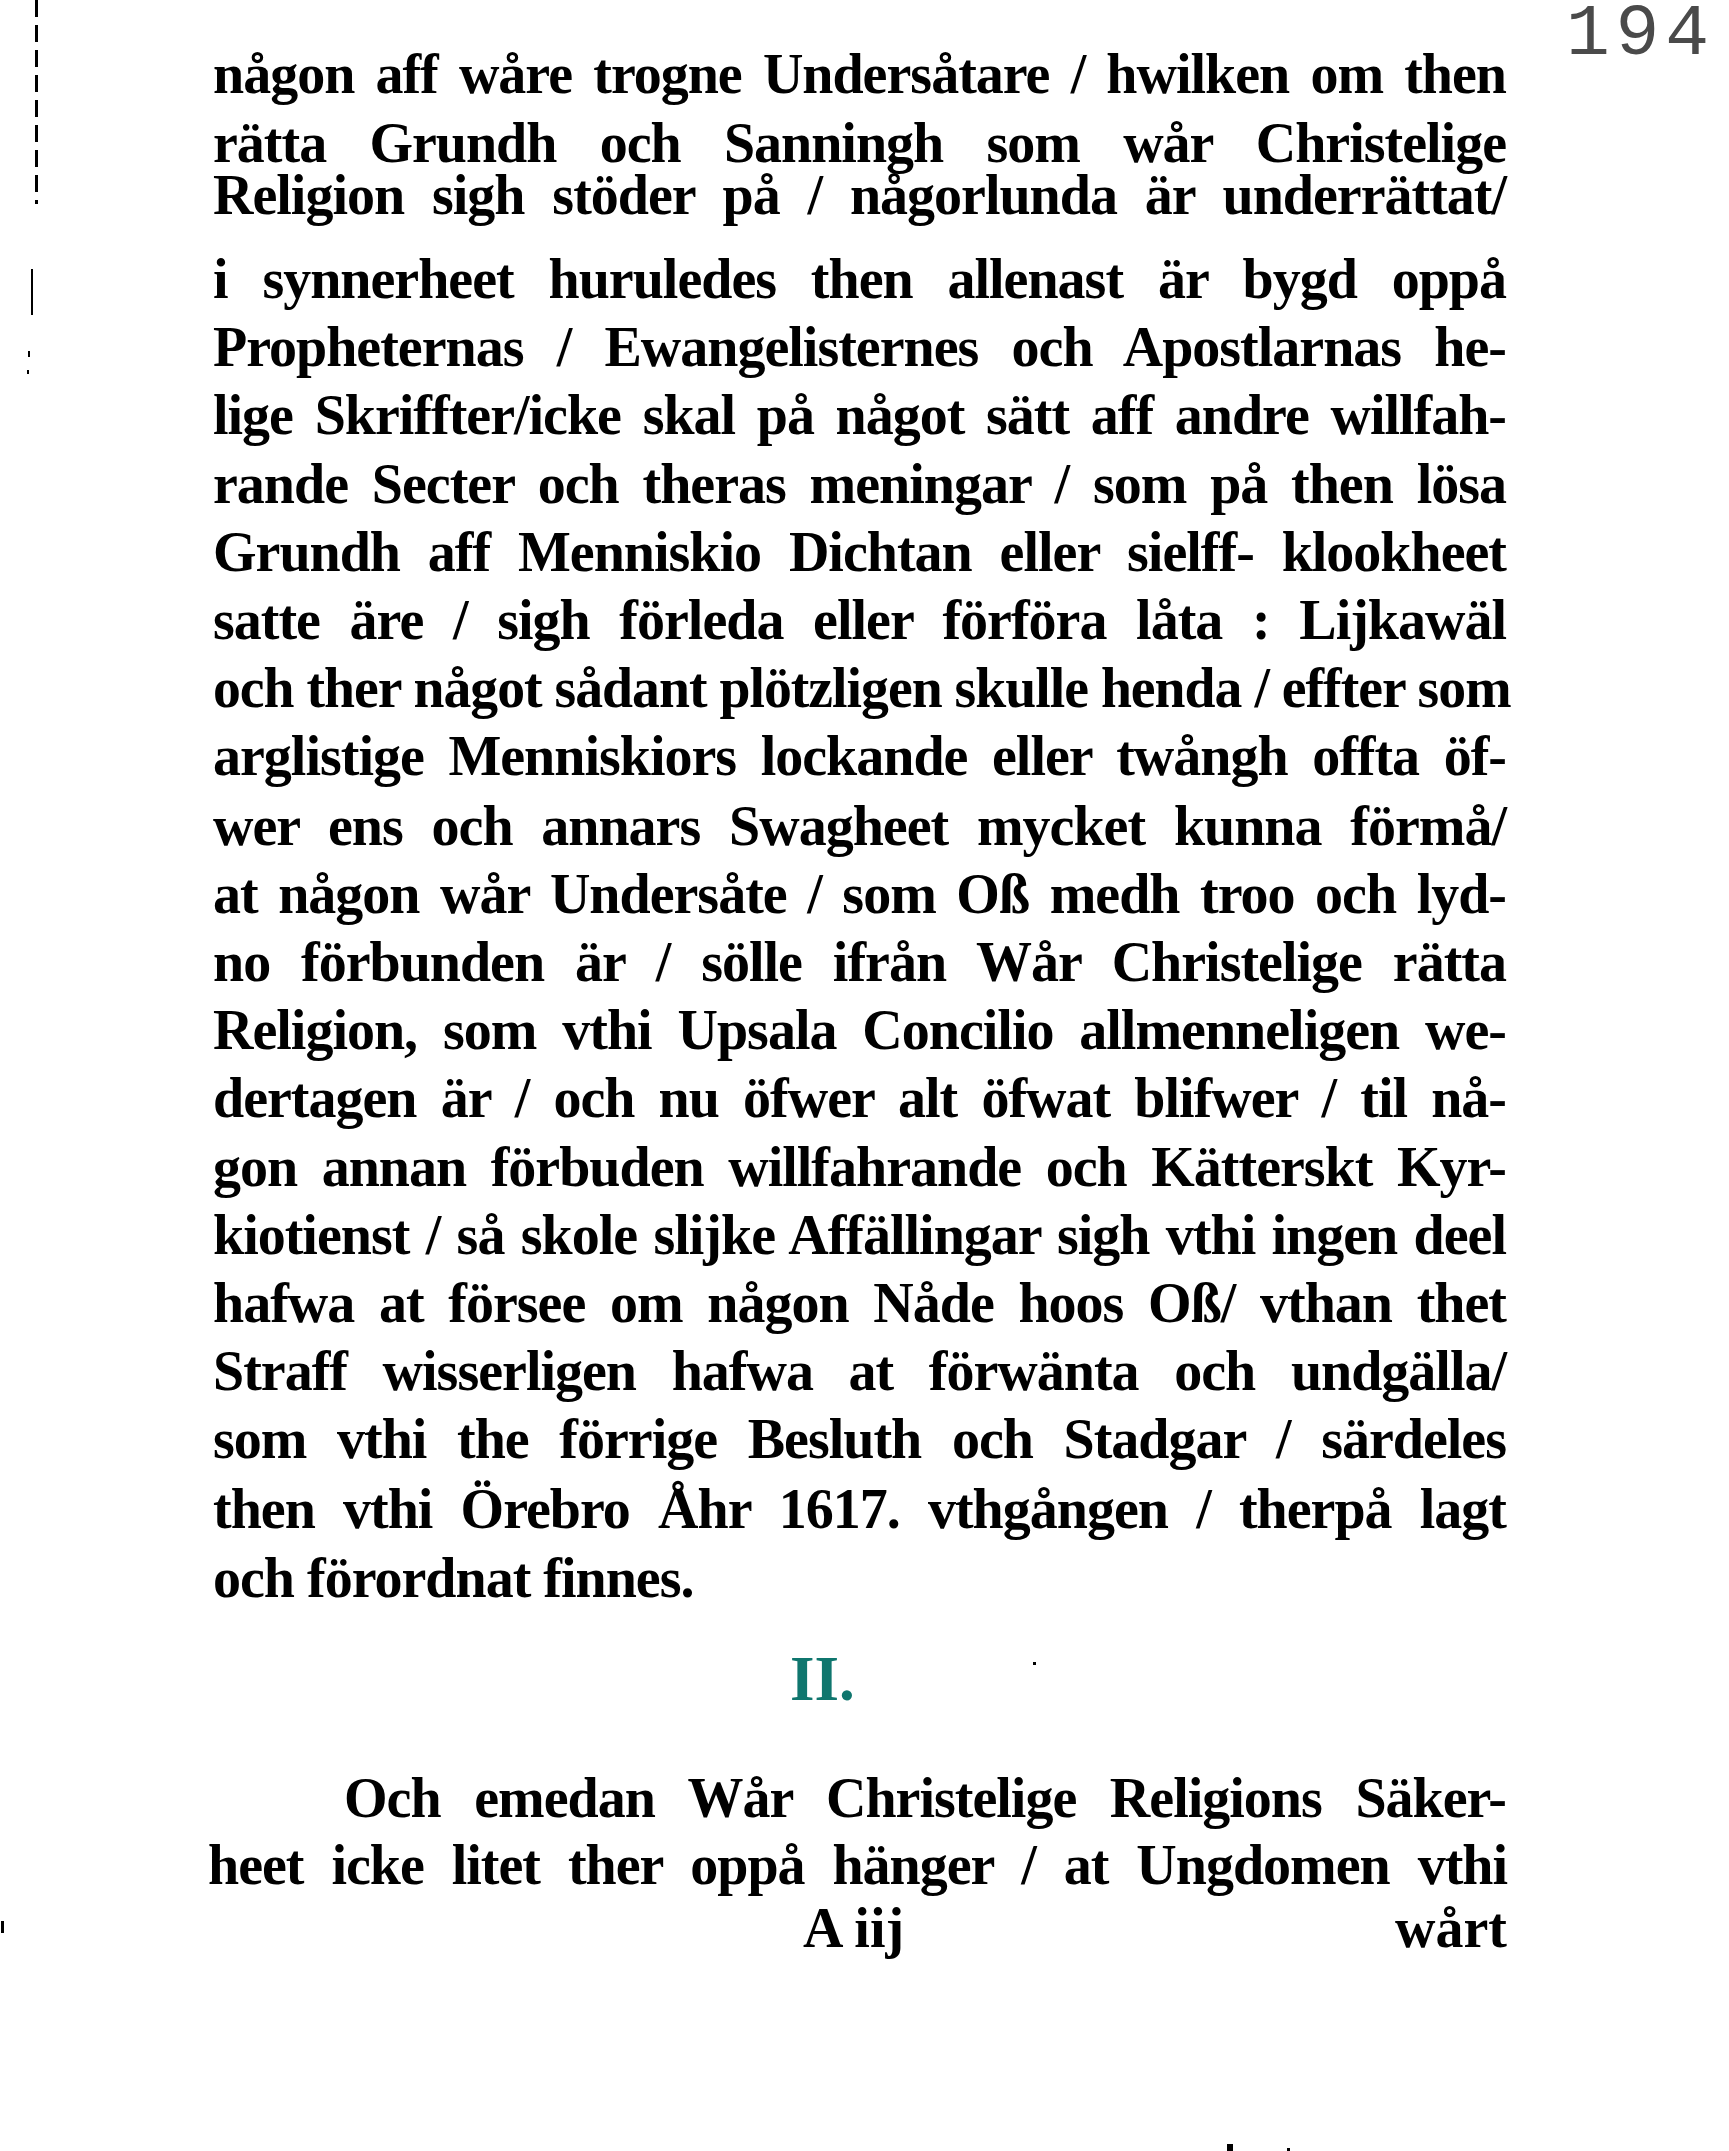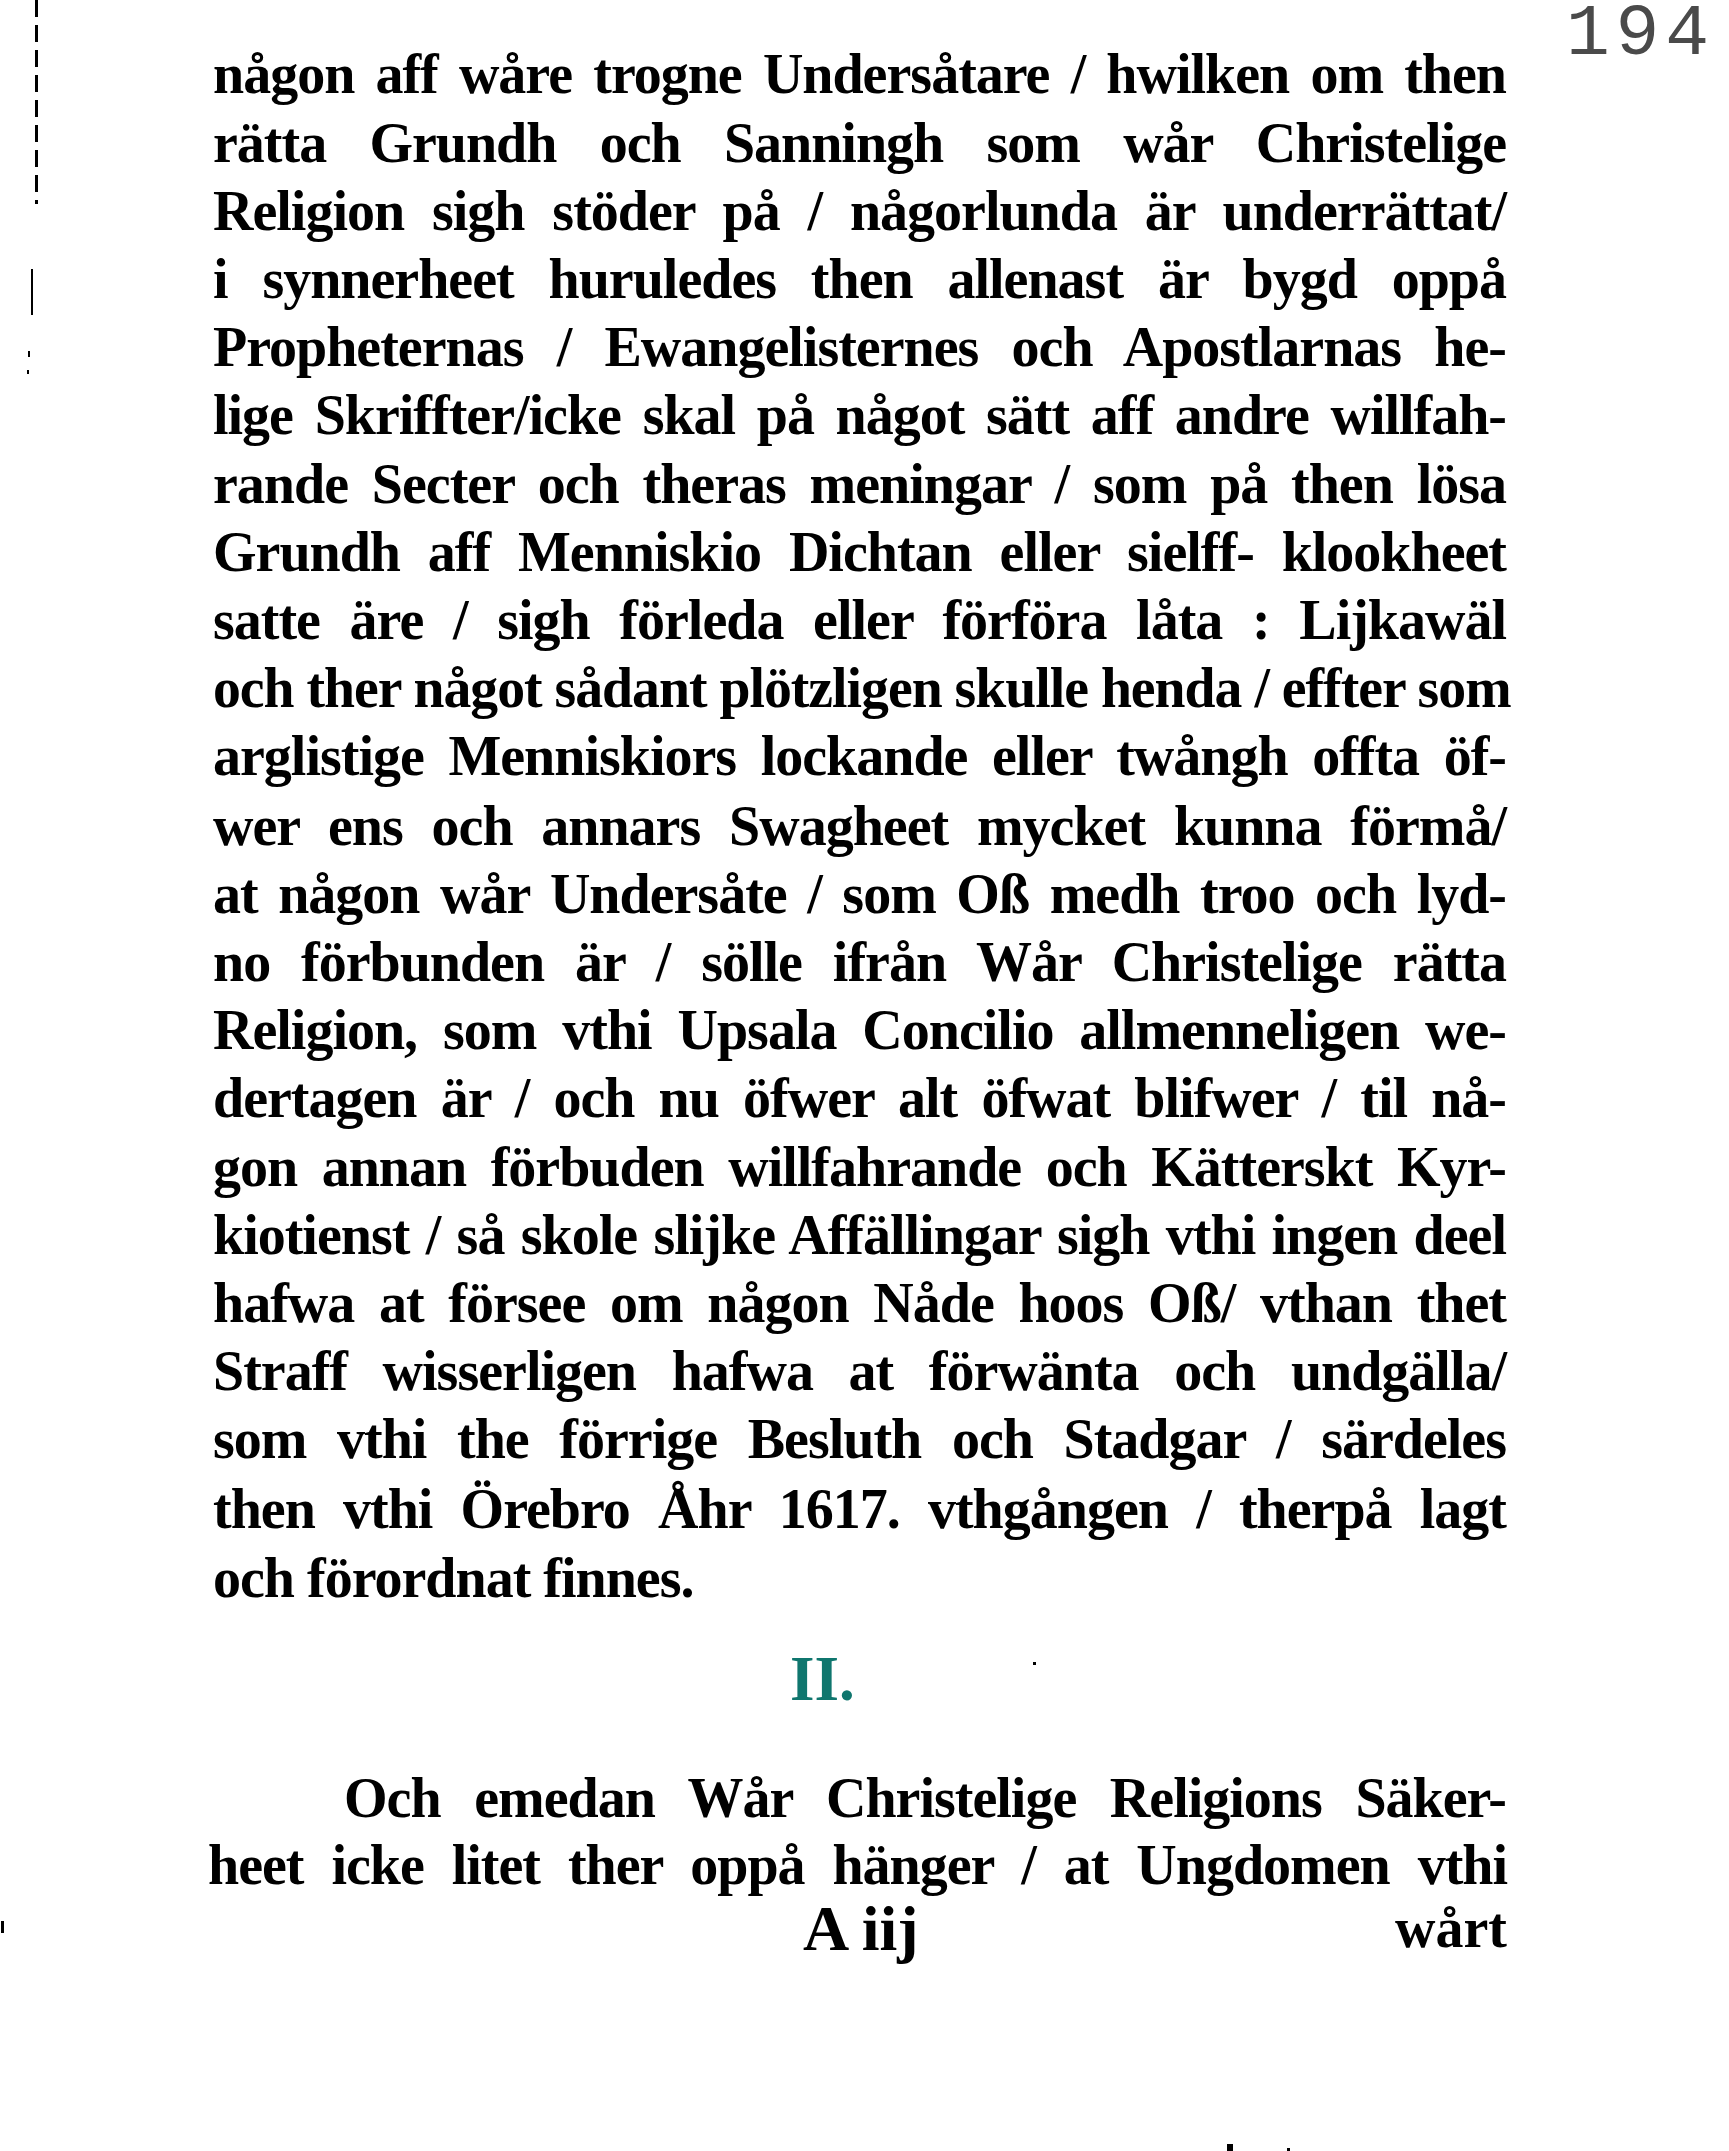--- a/index.html
+++ b/index.html
@@ -34,21 +34,21 @@
     line-height: 69px;
     color: #0f766e;
   }
 
   .signature {
     position: absolute;
     left: 803px;
     top: 1894px;
     font-family: "Liberation Serif", "DejaVu Serif", serif;
     font-weight: bold;
-    font-size: 64px;
+    font-size: 56px;
     line-height: 69px;
     color: #000;
   }
   .catchword {
     position: absolute;
     left: 1374px;
     width: 133px;
     top: 1894px;
     text-align: right;
     font-family: "Liberation Serif", "DejaVu Serif", serif;
@@ -87,21 +87,21 @@
   <div class="artifact" style="left:27px; top:370px; width:1.9px; height:3.8px;"></div>
   <div class="artifact" style="left:1px; top:1921px; width:2.9px; height:11.5px;"></div>
   <div class="artifact" style="left:1227px; top:2144px; width:5.8px; height:7.7px;"></div>
   <div class="artifact" style="left:1287px; top:2148px; width:2.9px; height:3.8px;"></div>
   <div class="artifact" style="left:1033px; top:1662px; width:2.9px; height:2.9px;"></div>
 
   <div class="page-number">194</div>
 
   <div class="line" style="top:40px;">någon aff wåre trogne Undersåtare / hwilken om then</div>
   <div class="line" style="top:109px;">rätta Grundh och Sanningh som wår Christelige</div>
-  <div class="line" style="top:177px;">Religion sigh stöder på / någorlunda är underrättat/</div>
+  <div class="line" style="top:161px;">Religion sigh stöder på / någorlunda är underrättat/</div>
   <div class="line" style="top:245px;">i synnerheet huruledes then allenast är bygd oppå</div>
   <div class="line" style="top:313px;">Propheternas / Ewangelisternes och Apostlarnas he-</div>
   <div class="line" style="top:450px;">rande Secter och theras meningar / som på then lösa</div>
   <div class="line" style="top:381px;">lige Skriffter/icke skal på något sätt aff andre willfah-</div>
   <div class="line" style="top:518px;">Grundh aff Menniskio Dichtan eller sielff- klookheet</div>
   <div class="line" style="top:586px;">satte äre / sigh förleda eller förföra låta : Lijkawäl</div>
   <div class="line" style="top: 654px; transform-origin: left top; width: 1300px; transform: scaleX(0.994941);">och ther något sådant plötzligen skulle henda / effter som</div>
   <div class="line" style="top:722px;">arglistige Menniskiors lockande eller twångh offta öf-</div>
   <div class="line" style="top:792px;">wer ens och annars Swagheet mycket kunna förmå/</div>
   <div class="line" style="top:860px;">at någon wår Undersåte / som Oß medh troo och lyd-</div>

